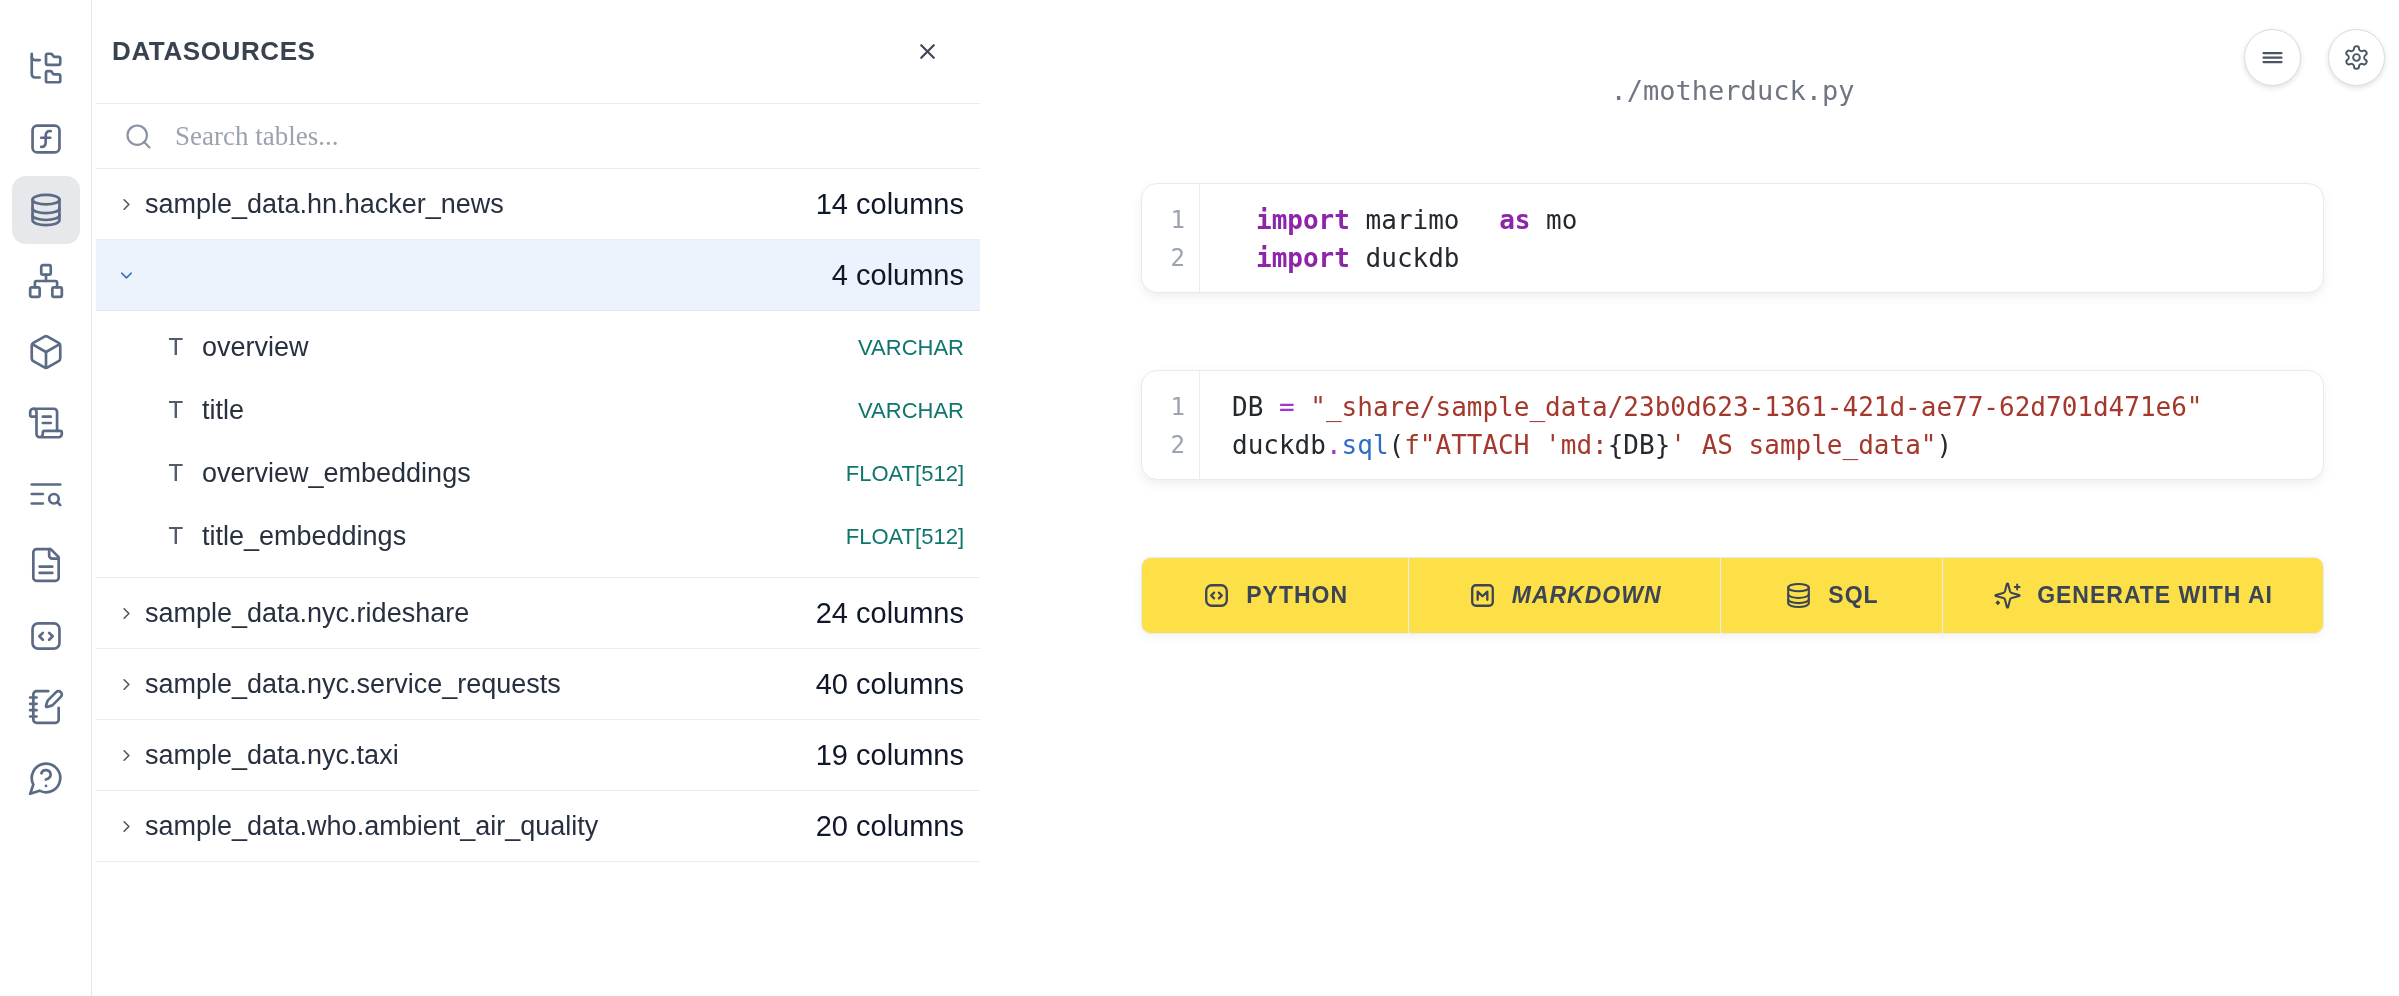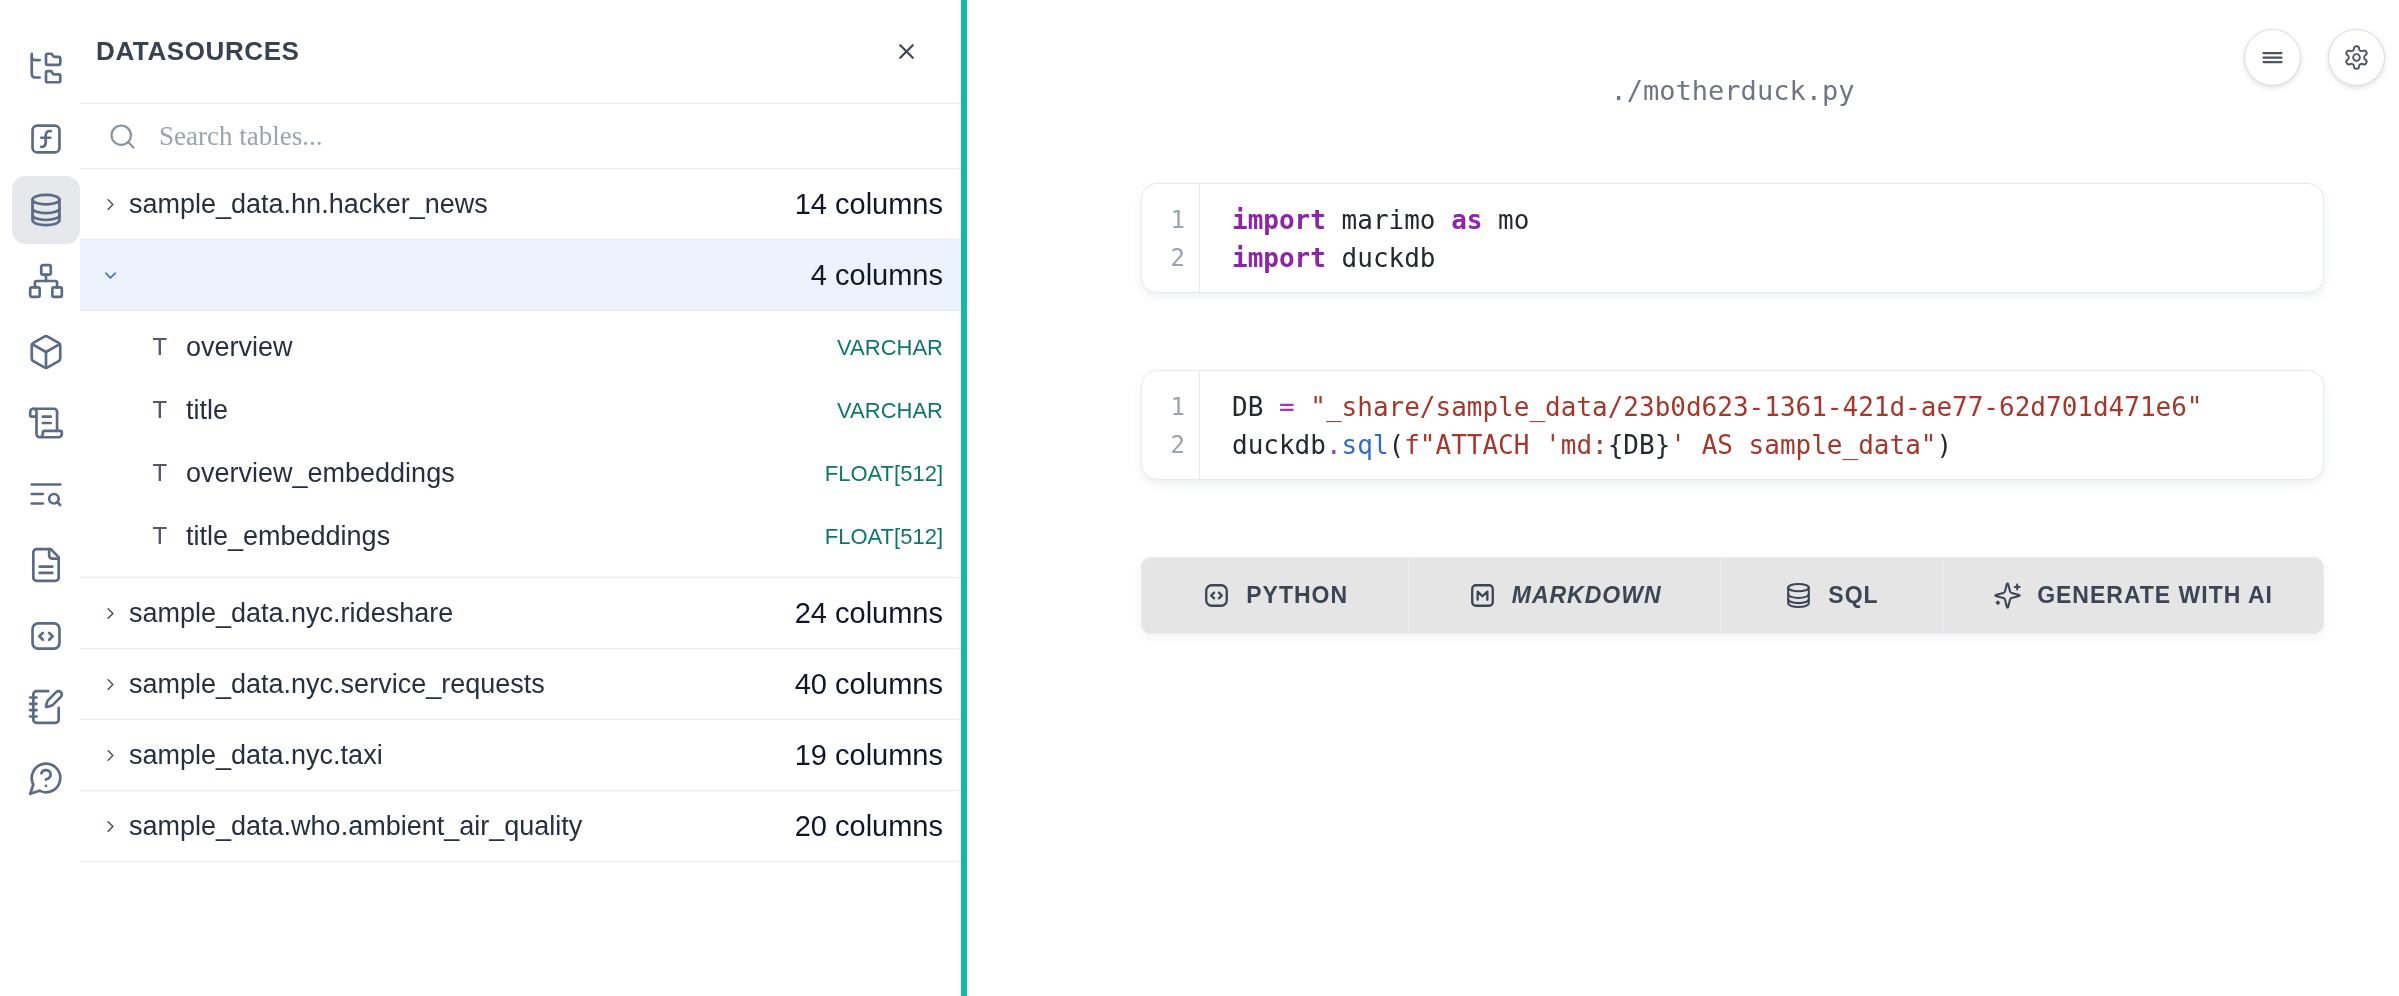--- a/index.html
+++ b/index.html
@@ -9,22 +9,22 @@
   
   .rail{position:absolute;left:0;top:0;bottom:0;width:92px;border-right:1px solid #e4e7ec;
         display:flex;flex-direction:column;align-items:center;padding-top:34px;gap:3px;box-sizing:border-box;background:#fff;}
   .rail-btn{width:68px;height:68px;flex:none;display:flex;align-items:center;justify-content:center;
             background:transparent;border:none;border-radius:14px;color:#5c6b85;cursor:pointer;padding:0;}
   .rail-btn.active{background:#e6e8eb;}
   .rail-btn svg{width:38px;height:38px;}
   .icon{display:flex;align-items:center;justify-content:center;}
 
   
-  .panel{position:absolute;left:80px;top:0;bottom:0;width:887px;box-sizing:border-box;
-         border-right:6px solid #14b8a6;background:#fff;display:flex;flex-direction:column;}
+  .panel{position:absolute;left:96px;top:0;bottom:0;width:887px;box-sizing:border-box;
+         border-right:1px solid #14b8a6;background:#fff;display:flex;flex-direction:column;}
   .panel-header{height:104px;flex:none;box-sizing:border-box;border-bottom:1px solid #e8ebef;
                 display:flex;align-items:center;justify-content:space-between;padding:0 32px 0 16px;}
   .panel-title{font-size:26px;font-weight:bold;color:#39424f;letter-spacing:0.6px;}
   .close-btn{width:46px;height:46px;background:none;border:none;color:#3f4756;cursor:pointer;
              display:flex;align-items:center;justify-content:center;padding:0;}
   .close-btn svg{width:25px;height:25px;}
 
   .search-row{height:65px;flex:none;box-sizing:border-box;border-bottom:1px solid #e8ebef;
               display:flex;align-items:center;padding:0 16px 0 27px;gap:19px;color:#8a93a1;}
   .search-row svg{width:31px;height:31px;flex:none;}
@@ -59,27 +59,27 @@
   .filename{text-align:center;font-family:"DejaVu Sans Mono","Liberation Mono",monospace;
             font-size:27px;line-height:30px;color:#6f7682;cursor:pointer;}
 
   .cell{margin-top:77px;background:#fff;border:1px solid #e7eaee;border-radius:16px;
         box-shadow:0 4px 10px rgba(80,95,120,.10);display:flex;overflow:hidden;box-sizing:border-box;}
   .gutter{width:58px;flex:none;box-sizing:border-box;padding:17px 14px 15px 0;border-right:1px solid #e8ebef;
           text-align:right;font-family:"DejaVu Sans Mono","Liberation Mono",monospace;font-size:24px;
           line-height:38px;color:#9aa3b0;}
   .code{padding:17px 24px 15px 32px;font-family:"DejaVu Sans Mono","Liberation Mono",monospace;
         font-size:26px;line-height:38px;color:#24292f;white-space:pre;cursor:text;flex:1;}
-  .tok-kw{color:#8e24aa;font-weight:bold;}
+  .tok-kw{color:#8e24aa;font-weight:bold;margin-left:24px;}
   .tok-op{color:#a435c9;}
   .tok-str{color:#a5382d;}
   .tok-fn{color:#2e6cc8;}
   .tok-pl{color:#24292f;}
 
-  .add-bar{margin-top:77px;height:77px;box-sizing:border-box;background:#e5e5e5;border:1px solid #e9ecf0;
+  .add-bar{margin-top:77px;height:77px;box-sizing:border-box;background:#fde047;border:1px solid #e9ecf0;
            border-radius:10px;box-shadow:0 3px 8px rgba(80,95,120,.08);display:flex;align-items:stretch;}
   .add-btn{display:flex;align-items:center;justify-content:center;gap:15px;background:none;border:none;
            border-right:1px solid #e9ecf0;font-family:inherit;font-size:23px;font-weight:bold;color:#3b4556;
            letter-spacing:1px;cursor:pointer;white-space:nowrap;}
   .add-btn svg{width:29px;height:29px;flex:none;}
   .add-btn:nth-child(1){flex:264 0 0;}
   .add-btn:nth-child(2){flex:310 0 0;font-style:italic;}
   .add-btn:nth-child(3){flex:217 0 0;}
   .add-btn:nth-child(4){flex:382 0 0;border-right:none;}
 </style>

